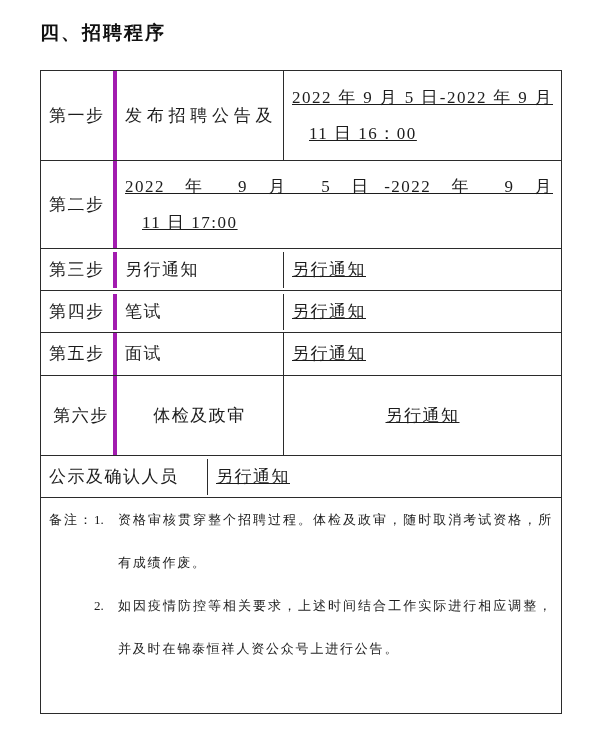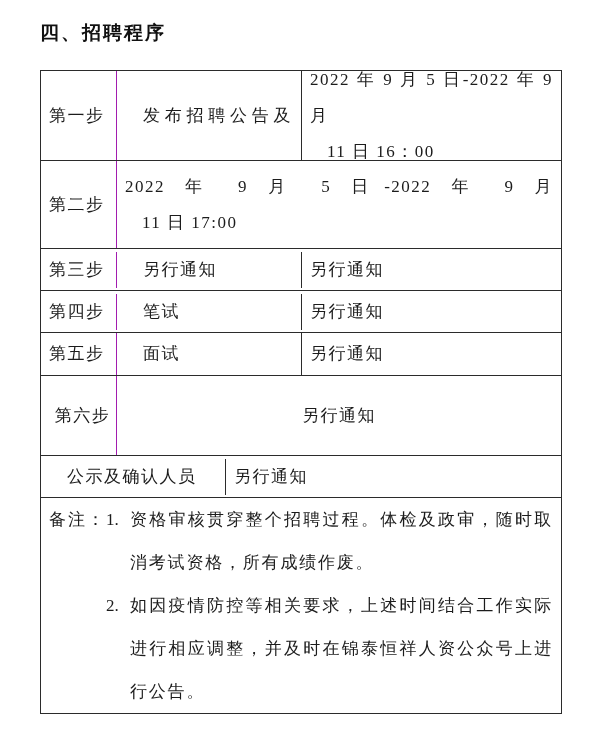--- a/index.html
+++ b/index.html
@@ -35,55 +35,55 @@
   .cell {
     font-size: 17px;
     letter-spacing: 1.5px;
     display: flex;
     flex-direction: column;
     justify-content: center;
   }
   .c1 {
     width: 76px;
     flex: 0 0 76px;
-    border-right: 1px solid #a21caf;
+    border-right: 4px solid #a21caf;
     padding-left: 8px;
   }
   .c2 {
     width: 167px;
     flex: 0 0 167px;
     border-right: 1px solid #2b2b2b;
     padding-left: 8px;
     padding-right: 9px;
-    margin-left: 18px;
   }
   .c3 {
     flex: 1 1 auto;
     padding-left: 8px;
     padding-right: 8px;
+    text-decoration: underline;
   }
   .line { line-height: 36px; }
   .spread {
     text-align: justify;
     text-align-last: justify;
   }
   .indent { padding-left: 17px; }
   
   .h90 { height: 90px; }
   .h88 { height: 88px; }
   .h42 { height: 42px; align-items: center; }
   .h43 { height: 43px; }
   .h80 { height: 80px; text-align: center; }
   
   .notes {
     height: 215px;
     padding: 0 8px 0 8px;
     display: flex;
     align-items: flex-start;
-    font-size: 17px;
+    font-size: 13px;
   }
   .notes-label {
     flex: 0 0 auto;
     line-height: 43px;
     letter-spacing: 2px;
     white-space: nowrap;
   }
   .notes-items {
     flex: 1 1 auto;
     min-width: 0;
@@ -166,20 +166,23 @@
         <div class="line">面试</div>
       </div>
       <div class="cell c3">
         <div class="line">另行通知</div>
       </div>
     </div>
 
     <div class="trow h80">
       <div class="cell c1">
         <div class="line">第六步</div>
+      </div>
+      <div class="cell c2">
+        <div class="line">体检及政审</div>
       </div>
       <div class="cell c3">
         <div class="line">另行通知</div>
       </div>
     </div>
 
     <div class="trow h42">
       <div class="cell c2">
         <div class="line">公示及确认人员</div>
       </div>

